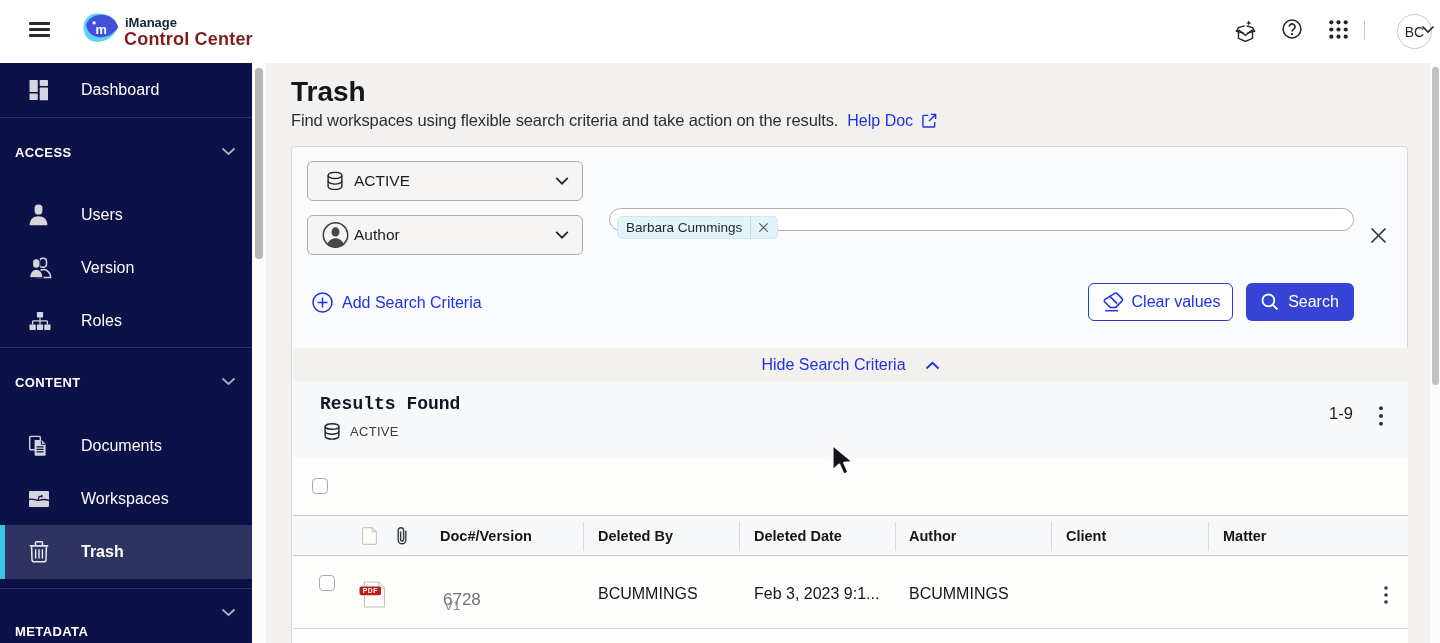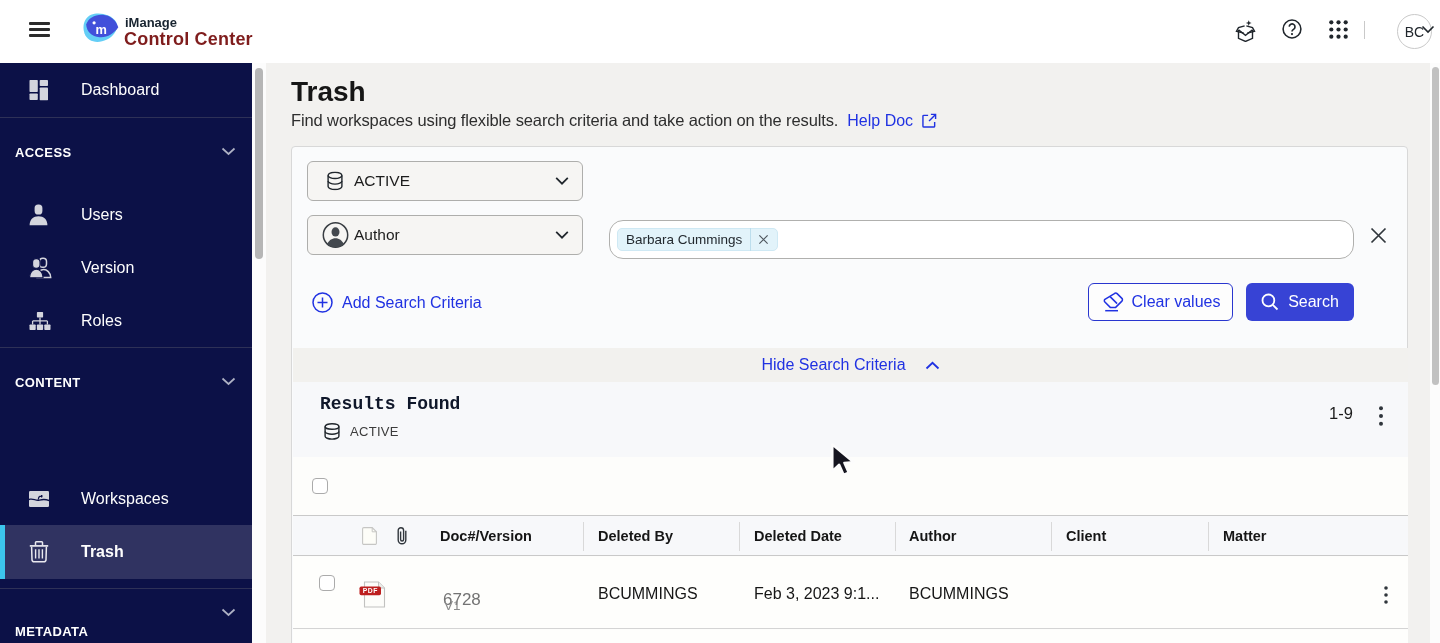--- a/index.html
+++ b/index.html
@@ -45,21 +45,21 @@
 #subtitle { position:absolute; left:25px; top:48px; font-size:16.5px; letter-spacing:-0.12px; color:#2e2e2e; }
 #subtitle a { color:#2032e2; text-decoration:none; }
 
 #panel { position:absolute; left:25px; top:83px; width:1117px; height:600px; background:#fafbfc; border:1px solid #d8d8d8; border-radius:4px; }
 
 .selbox { position:absolute; left:15px; width:276px; height:40px; background:#f6f5f3; border:1px solid #aeaeac; border-radius:6px; }
 .selbox .stext { position:absolute; left:46px; top:50%; transform:translateY(-50%); font-size:15.5px; color:#1c1c1c; }
 .selbox .sic { position:absolute; left:18px; top:50%; transform:translateY(-50%); }
 .selbox .schv { position:absolute; right:13px; top:50%; transform:translateY(-50%); }
 
-#authinput { position:absolute; left:317px; top:73px; width:745px; height:39px; background:#fff; border:1px solid #b0b0ae; border-radius:14px; }
+#authinput { position:absolute; left:317px; top:61px; width:745px; height:23px; background:#fff; border:1px solid #b0b0ae; border-radius:14px; }
 #chip { position:absolute; left:7px; top:7px; height:23px; background:#e2f3fa; border:1px solid #cfe9f4; border-radius:5px; display:flex; align-items:center; padding:0 0 0 8px; font-size:13.5px; color:#23292f; }
 #chip .chipdiv { width:1px; height:23px; background:#bcdeed; margin-left:8px; }
 #rowx { position:absolute; left:1078px; top:80px; }
 
 #addcrit { position:absolute; left:20px; top:145px; display:flex; align-items:center; gap:9px; color:#2032e2; font-size:16px; }
 #clearbtn { position:absolute; left:796px; top:136px; width:145px; height:38px; border:1px solid #2936cf; border-radius:6px; background:#fdfdfd; color:#2032e2; font-size:16px; display:flex; align-items:center; justify-content:center; gap:8px; }
 #searchbtn { position:absolute; left:954px; top:136px; width:108px; height:38px; border-radius:6px; background:#3743d5; color:#fff; font-size:16px; display:flex; align-items:center; justify-content:center; gap:9px; }
 
 #hidebar { position:absolute; left:1px; top:201px; width:1115px; height:34px; background:#f2f1ee; display:flex; align-items:center; justify-content:center; gap:19px; color:#2032e2; font-size:16px; }
 
@@ -151,20 +151,33 @@
       </span>
     <span class="slabel">Roles</span>
   </div>
   <div class="sdiv" style="top:284px;"></div>
   <div class="shead" style="top:312px;">CONTENT</div>
   <span class="schev" style="top:314px;">
       <svg width="15" height="9" viewBox="0 0 15 9">
         <path d="M1.5 1.5 L7.5 7 L13.5 1.5" stroke="#aeb1c4" stroke-width="1.7" fill="none"></path>
       </svg>
     </span>
+  <div class="srow" style="top:356px;">
+    <span class="sicon">
+        <svg width="19" height="21" viewBox="0 0 19 21">
+          <rect x="0.7" y="0.7" width="10.6" height="13.6" rx="1.2" fill="none" stroke="#d4d5dd" stroke-width="1.4"></rect>
+          <path d="M5.6 4.6 H12.6 L16.6 8.6 V19.1 A1.2 1.2 0 0 1 15.4 20.3 H6.8 A1.2 1.2 0 0 1 5.6 19.1 Z" fill="#d4d5dd"></path>
+          <path d="M12.4 4.9 V8.8 H16.3" fill="none" stroke="#0c1147" stroke-width="1"></path>
+          <g stroke="#0c1147" stroke-width="1.1">
+            <path d="M7.6 11.4 H14.6 M7.6 13.9 H14.6 M7.6 16.4 H14.6"></path>
+          </g>
+        </svg>
+      </span>
+    <span class="slabel">Documents</span>
+  </div>
   <div class="srow" style="top:409px;">
     <span class="sicon">
         <svg width="20" height="16" viewBox="0 0 20 16">
           <rect x="0" y="0" width="20" height="16" rx="1.2" fill="#d4d5dd"></rect>
           <path d="M0 7.8 C4 6.4 7 9.4 10.5 8.4 C14 7.4 17 7.6 20 8.8 L20 10.2 C17 9 14 8.8 10.5 9.8 C7 10.8 4 7.8 0 9.2 Z" fill="#0c1147"></path>
           <path d="M9.4 8.6 C9.4 6.6 10.4 5.2 12 5.2 L13.6 5.2 M12.6 4 L12.6 6.4" stroke="#0c1147" stroke-width="1.2" fill="none"></path>
         </svg>
       </span>
     <span class="slabel">Workspaces</span>
   </div>

